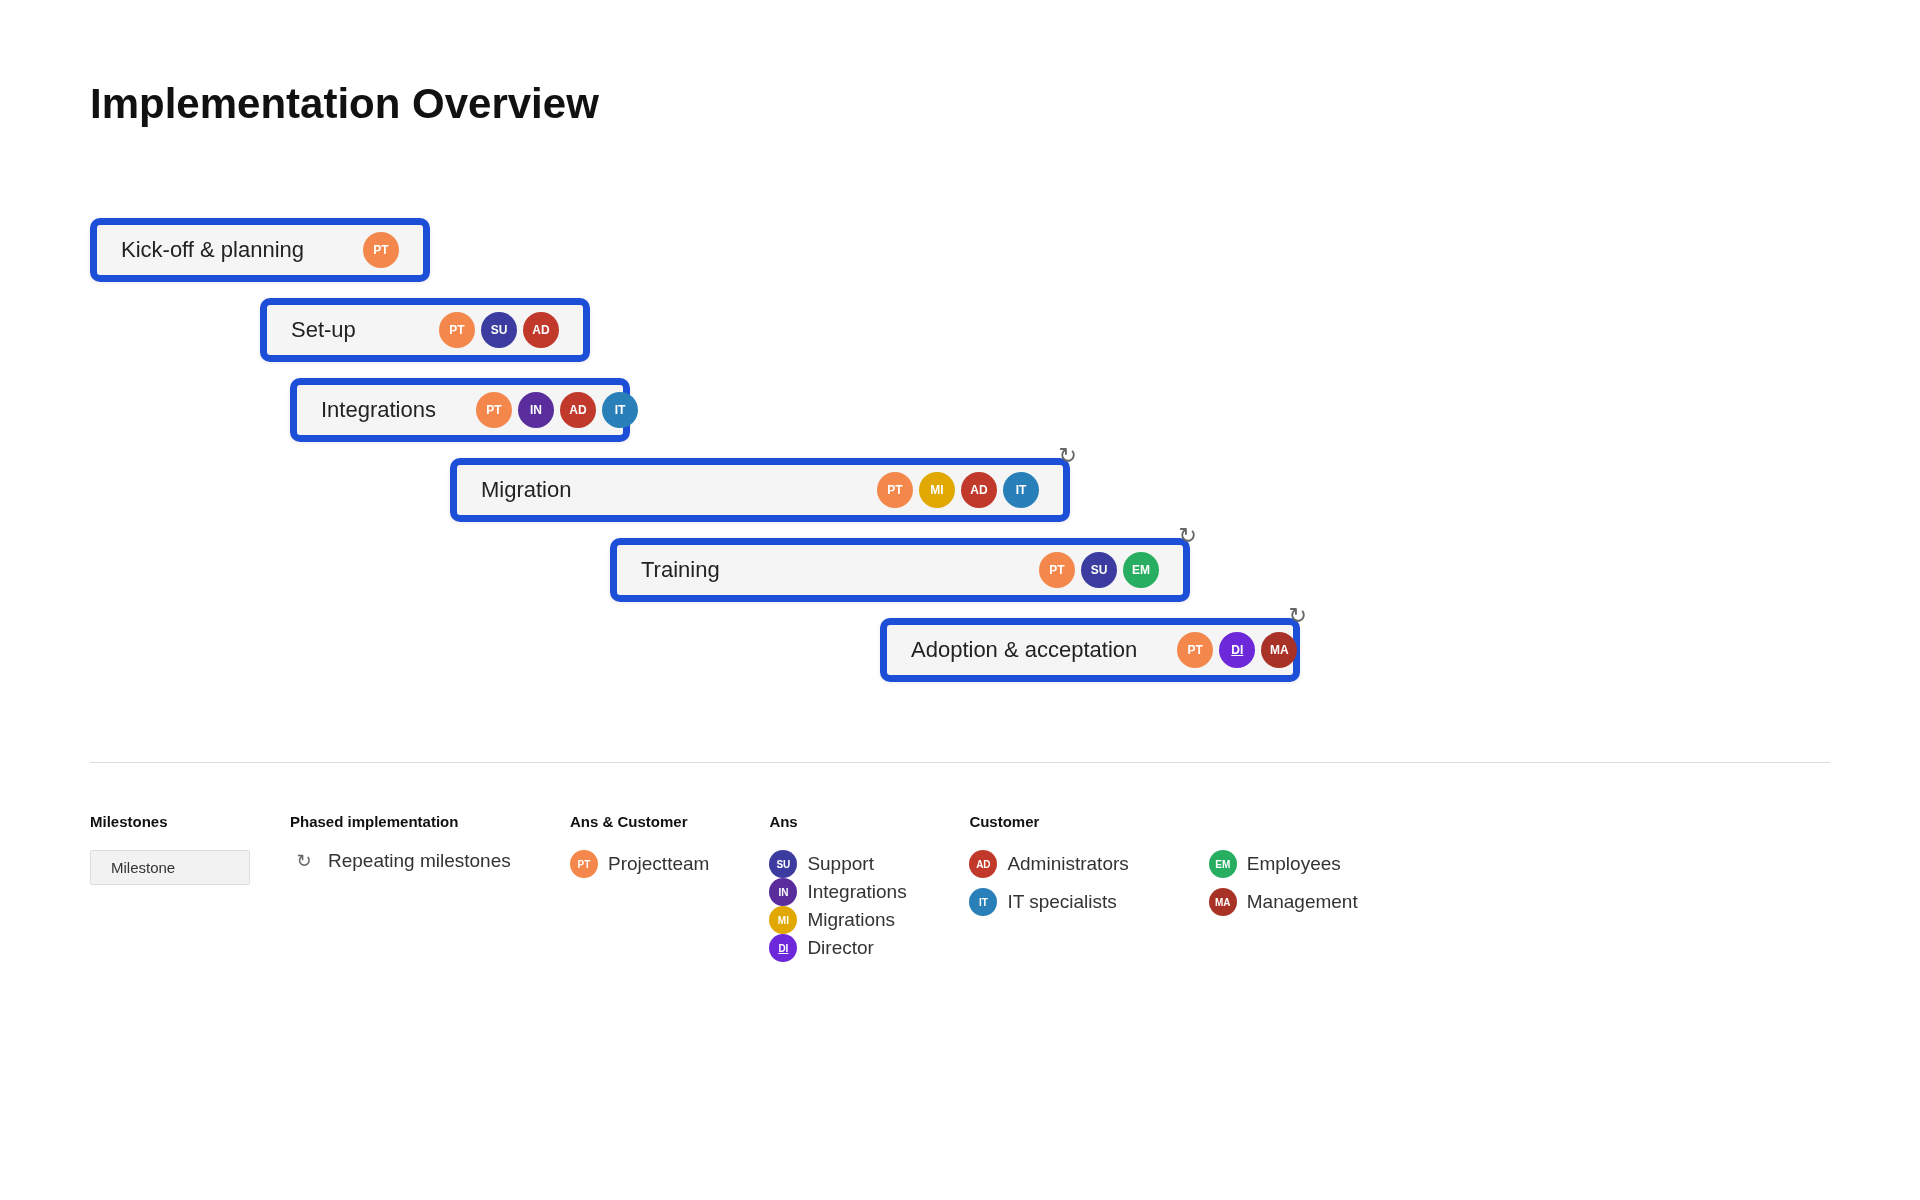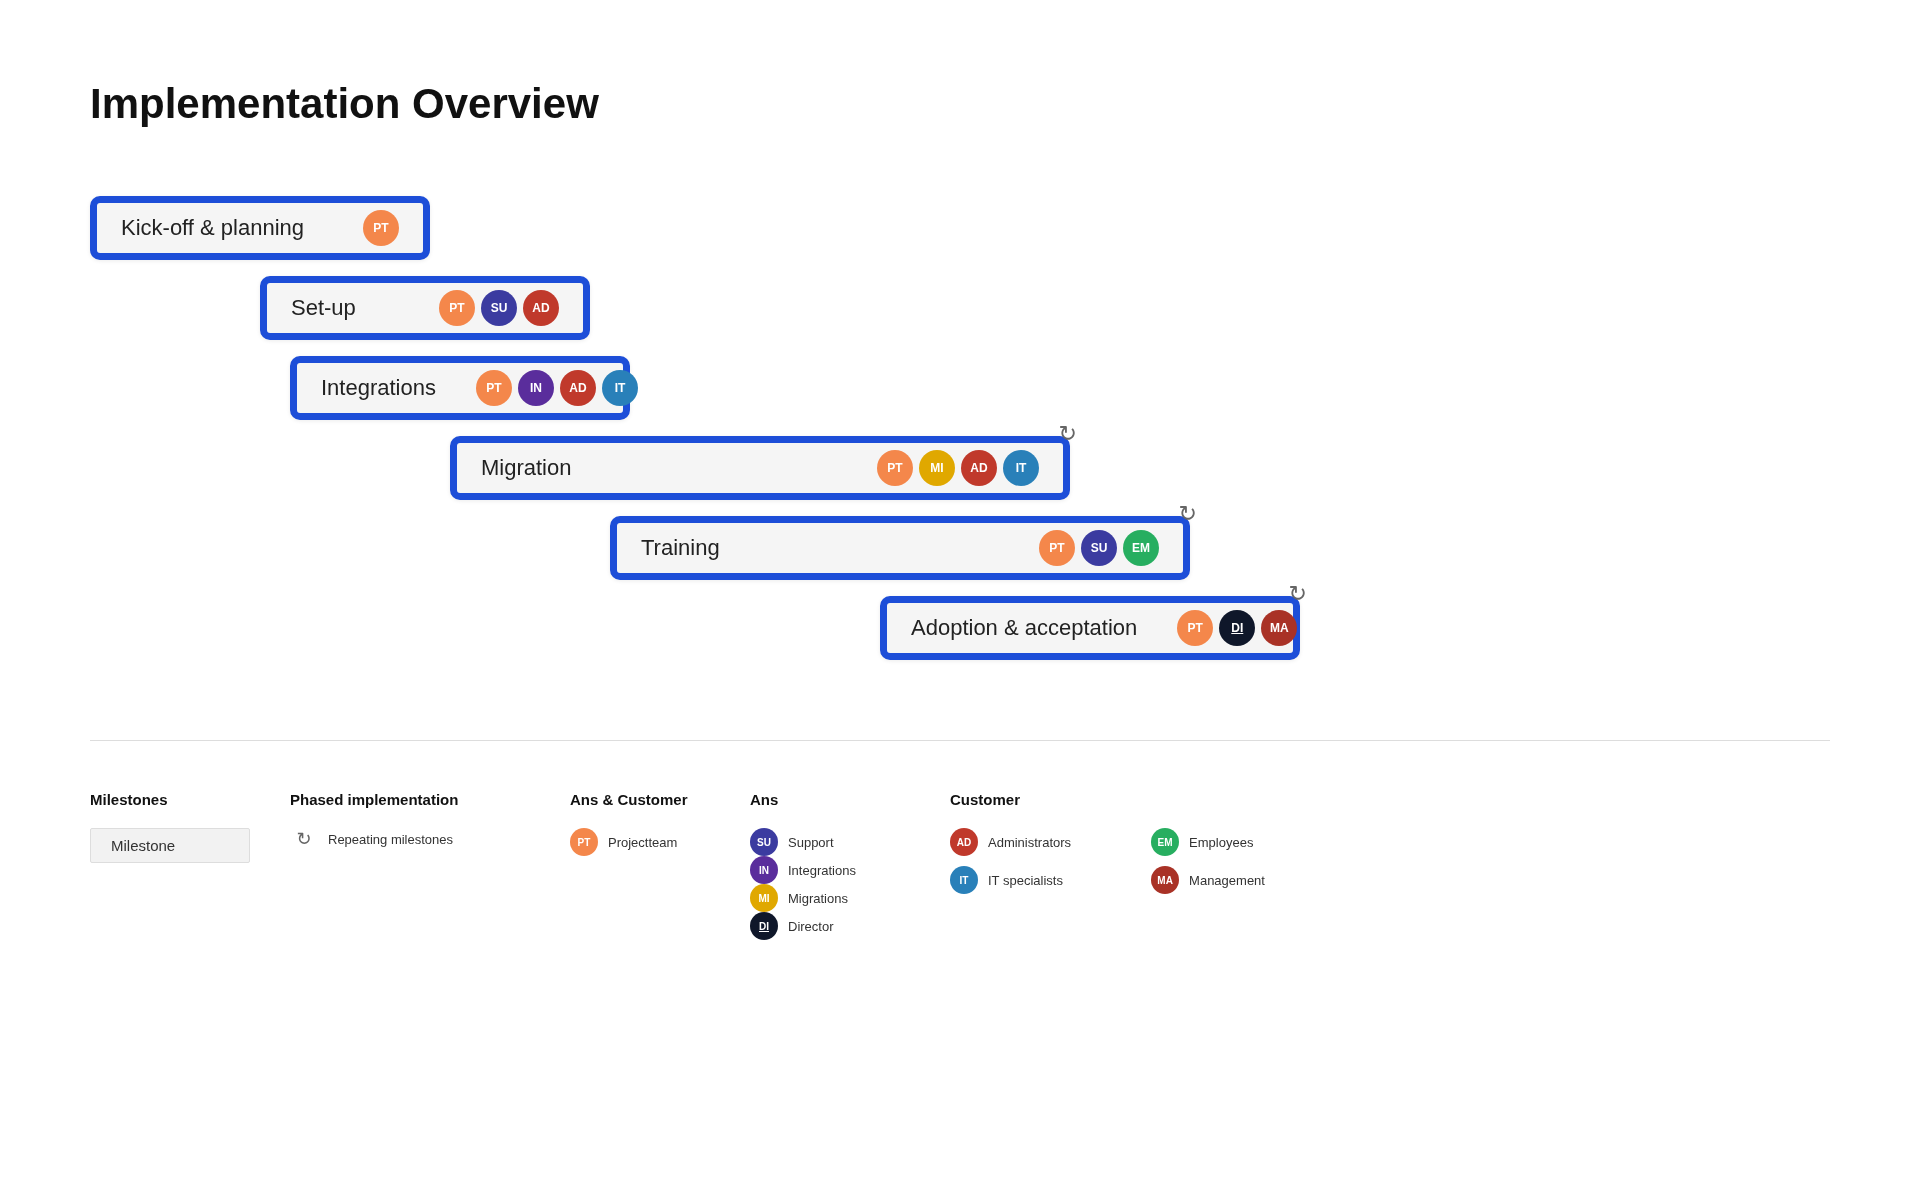--- a/index.html
+++ b/index.html
@@ -11,21 +11,21 @@
       color: #1a1a1a;
     }
 
     .page-container {
       padding: 80px 90px;
     }
 
     .page-title {
       font-size: 42px;
       font-weight: 800;
-      margin-bottom: 68px;
+      margin-bottom: 90px;
       color: #111;
     }
 
     
     .phases-container {
       display: flex;
       flex-direction: column;
       gap: 16px;
       margin-bottom: 80px;
     }
@@ -104,21 +104,21 @@
     .bar-adoption { width: 420px; }
 
     
     .av-pt { background: #F4874B; }
     .av-su { background: #3B3BA0; }
     .av-ad { background: #C0392B; }
     .av-in { background: #5A2D9C; }
     .av-it { background: #2980B9; }
     .av-mi { background: #E0A800; }
     .av-em { background: #27AE60; }
-    .av-di { background: #0f172a; text-decoration: underline; }
+    .av-di { background: #6d28d9; text-decoration: underline; }
     .av-ma { background: #A93226; }
 
     
     .legend-divider {
       border: none;
       border-top: 1px solid #ddd;
       margin-bottom: 50px;
     }
 
     .legend-container {
@@ -147,21 +147,21 @@
       color: #111;
     }
 
     .legend-item {
       display: flex;
       align-items: center;
       gap: 10px;
     }
 
     .legend-label {
-      font-size: 13px;
+      font-size: 19px;
       color: #333;
     }
 
     .milestone-box {
       background: #f2f2f2;
       border: 1px solid #ddd;
       border-radius: 2px;
       padding: 8px 20px;
       font-size: 15px;
       color: #333;

